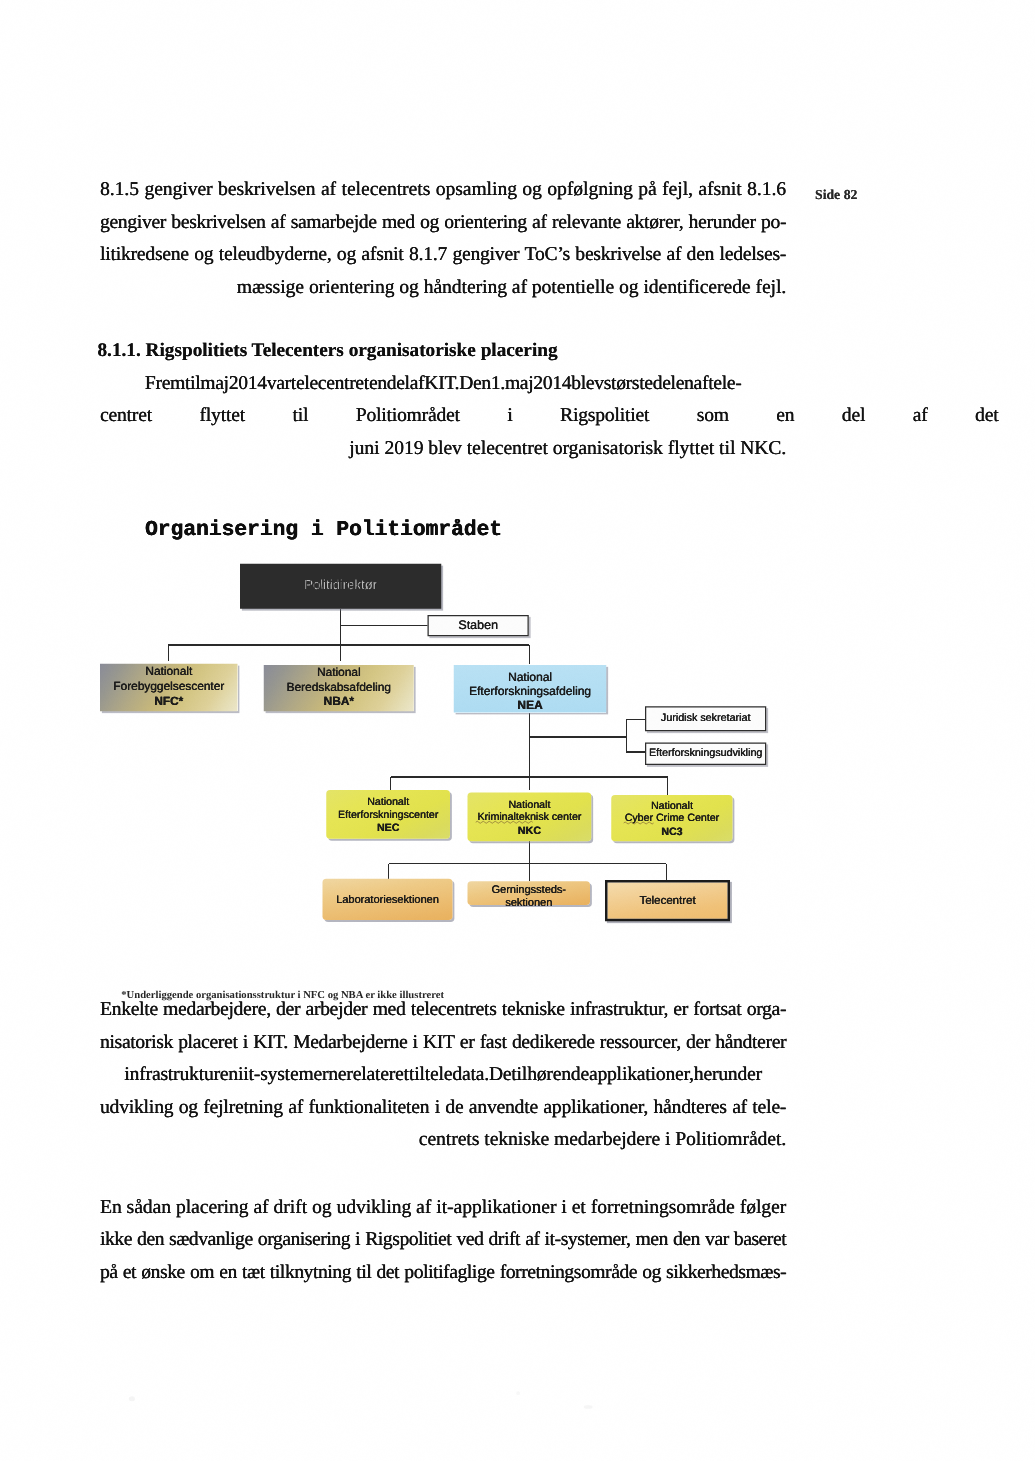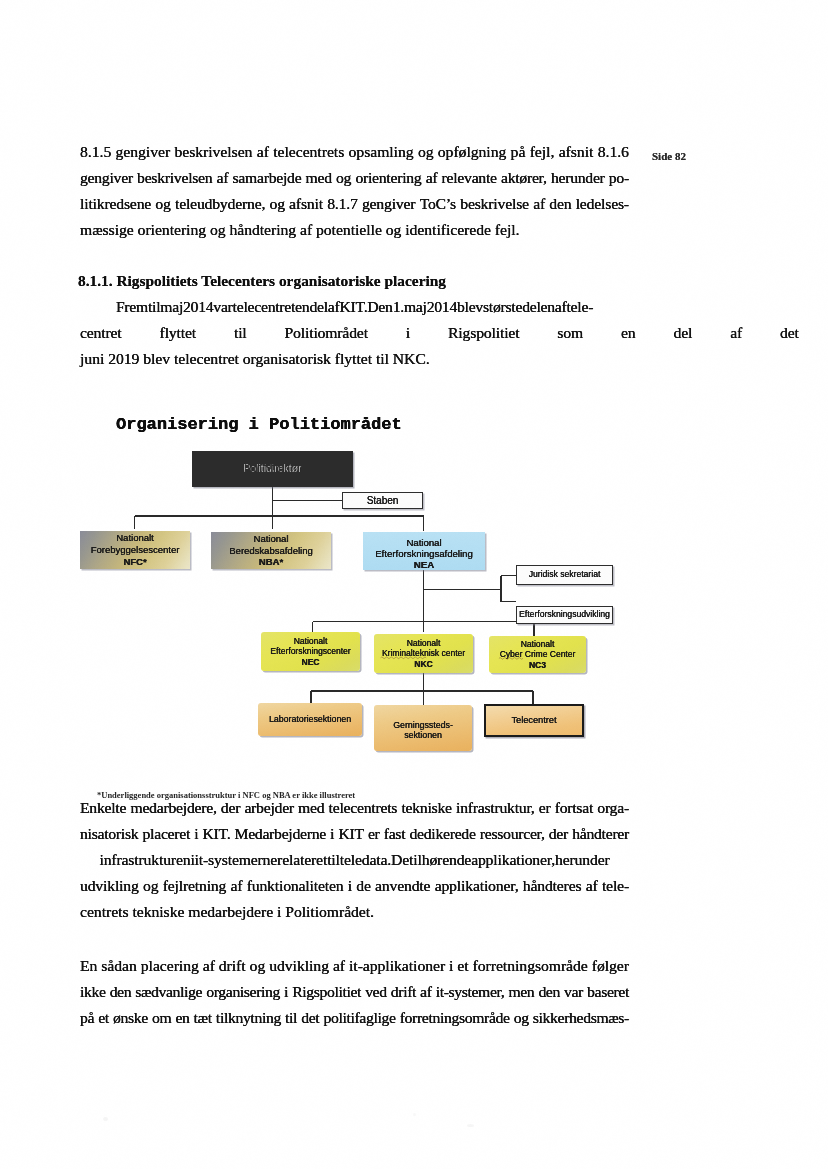--- a/index.html
+++ b/index.html
@@ -2,21 +2,21 @@
 <html><head>
 <meta charset="utf-8">
 <title>Scanned report page</title>
 <style>
   html,body{margin:0;padding:0;background:#ffffff;}
   body{width:828px;height:1169px;position:relative;overflow:hidden;
        font-family:"Liberation Serif", serif; color:#1b1b1b;}
   .page{position:absolute;inset:0;width:828px;height:1169px;}
   .tblock{position:absolute;width:549px;font-size:15.6px;color:#121212;text-shadow:0 0 .45px rgba(10,10,10,.95),.3px 0 .4px rgba(10,10,10,.5);}
   .tline{display:flex;justify-content:space-between;white-space:nowrap;height:26px;line-height:26px;}
-  .tline.last{display:block;}
+  .tline.last{display:block;text-align:right;}
   .tline > span{display:inline-block;}
   .sidenote{position:absolute;font-size:11px;font-weight:bold;color:#282828;white-space:nowrap;text-shadow:0 0 .4px rgba(20,20,20,.8);}
   .sub{position:absolute;margin:0;font-size:15.4px;font-weight:bold;line-height:26px;white-space:nowrap;color:#0e0e0e;text-shadow:0 0 .4px rgba(8,8,8,.9);}
   .chart-title{position:absolute;font-family:Liberation Mono, monospace;font-weight:bold;font-size:17px;color:#0d0d0d;white-space:nowrap;text-shadow:0 0 .5px rgba(8,8,8,.95),.35px 0 .45px rgba(8,8,8,.7),0 .3px .4px rgba(8,8,8,.55);}
   .box{position:absolute;box-sizing:border-box;font-family:"Liberation Sans",sans-serif;
        display:flex;flex-direction:column;align-items:center;justify-content:center;text-align:center;
        font-size:9.5px;line-height:11.8px;color:#1c1c1c;text-shadow:0 0 .45px rgba(15,15,15,.95),.35px 0 .35px rgba(15,15,15,.55);}
   .footnote{position:absolute;font-family:Liberation Serif, serif;font-size:8.5px;font-weight:bold;color:#262626;white-space:nowrap;margin-top:40px;}
   .grain{position:absolute;left:0;top:0;width:828px;height:1169px;pointer-events:none;
          filter:url(#scanGrain);background:#808080;opacity:.05;mix-blend-mode:multiply;}
@@ -293,21 +293,21 @@
     <div class="box boxblue" style="left:363px;top:532px;width:122px;height:38px;">
       <span>National</span>
       <span>Efterforskningsafdeling</span>
       <span class="b">NEA</span>
     </div>
 
     <div class="box boxwhite" style="left:516px;top:565px;width:97px;height:20px;">
       <span>Juridisk sekretariat</span>
     </div>
 
-    <div class="box boxwhite" style="left:516px;top:594px;width:97px;height:18px;margin-top:12px;">
+    <div class="box boxwhite" style="left:516px;top:594px;width:97px;height:18px;">
       <span>Efterforskningsudvikling</span>
     </div>
 
     <div class="box boxyellow" style="left:261px;top:632px;width:99px;height:39px;">
       <span>Nationalt</span>
       <span>Efterforskningscenter</span>
       <span class="b">NEC</span>
     </div>
 
     <div class="box boxyellow" style="left:374px;top:634px;width:99px;height:39px;">
@@ -319,21 +319,21 @@
     <div class="box boxyellow" style="left:489px;top:636px;width:97px;height:37px;">
       <span>Nationalt</span>
       <span>Cyber Crime Center</span>
       <span class="b">NC3</span>
     </div>
 
     <div class="box boxorange" style="left:258px;top:703px;width:104px;height:33px;">
       <span>Laboratoriesektionen</span>
     </div>
 
-    <div class="box boxorange" style="left:374px;top:705px;width:98px;height:46px;padding-top:4px;">
+    <div class="box boxorange" style="left:374px;top:705px;width:98px;height:19px;padding-top:4px;">
       <span>Gerningssteds-</span>
       <span>sektionen</span>
     </div>
 
     <div class="box boxtele" style="left:484px;top:704px;width:100px;height:33px;">
       <span>Telecentret</span>
     </div>
 
     <svg class="squiggles" width="828" height="1169" style="position:absolute;left:0;top:0;pointer-events:none;">
       <path d="M380.6 657.8 q1.2 -1.6 2.4 0 t2.4 0 t2.4 0 t2.4 0 t2.4 0 t2.4 0 t2.4 0 t2.4 0 t2.4 0 t2.4 0 t2.4 0 t2.4 0 t2.4 0 t2.4 0 t2.4 0 t2.4 0 t2.4 0 t2.4 0 t2.4 0" fill="none" stroke="#6b4a2e" stroke-width=".8" opacity=".55"></path>

